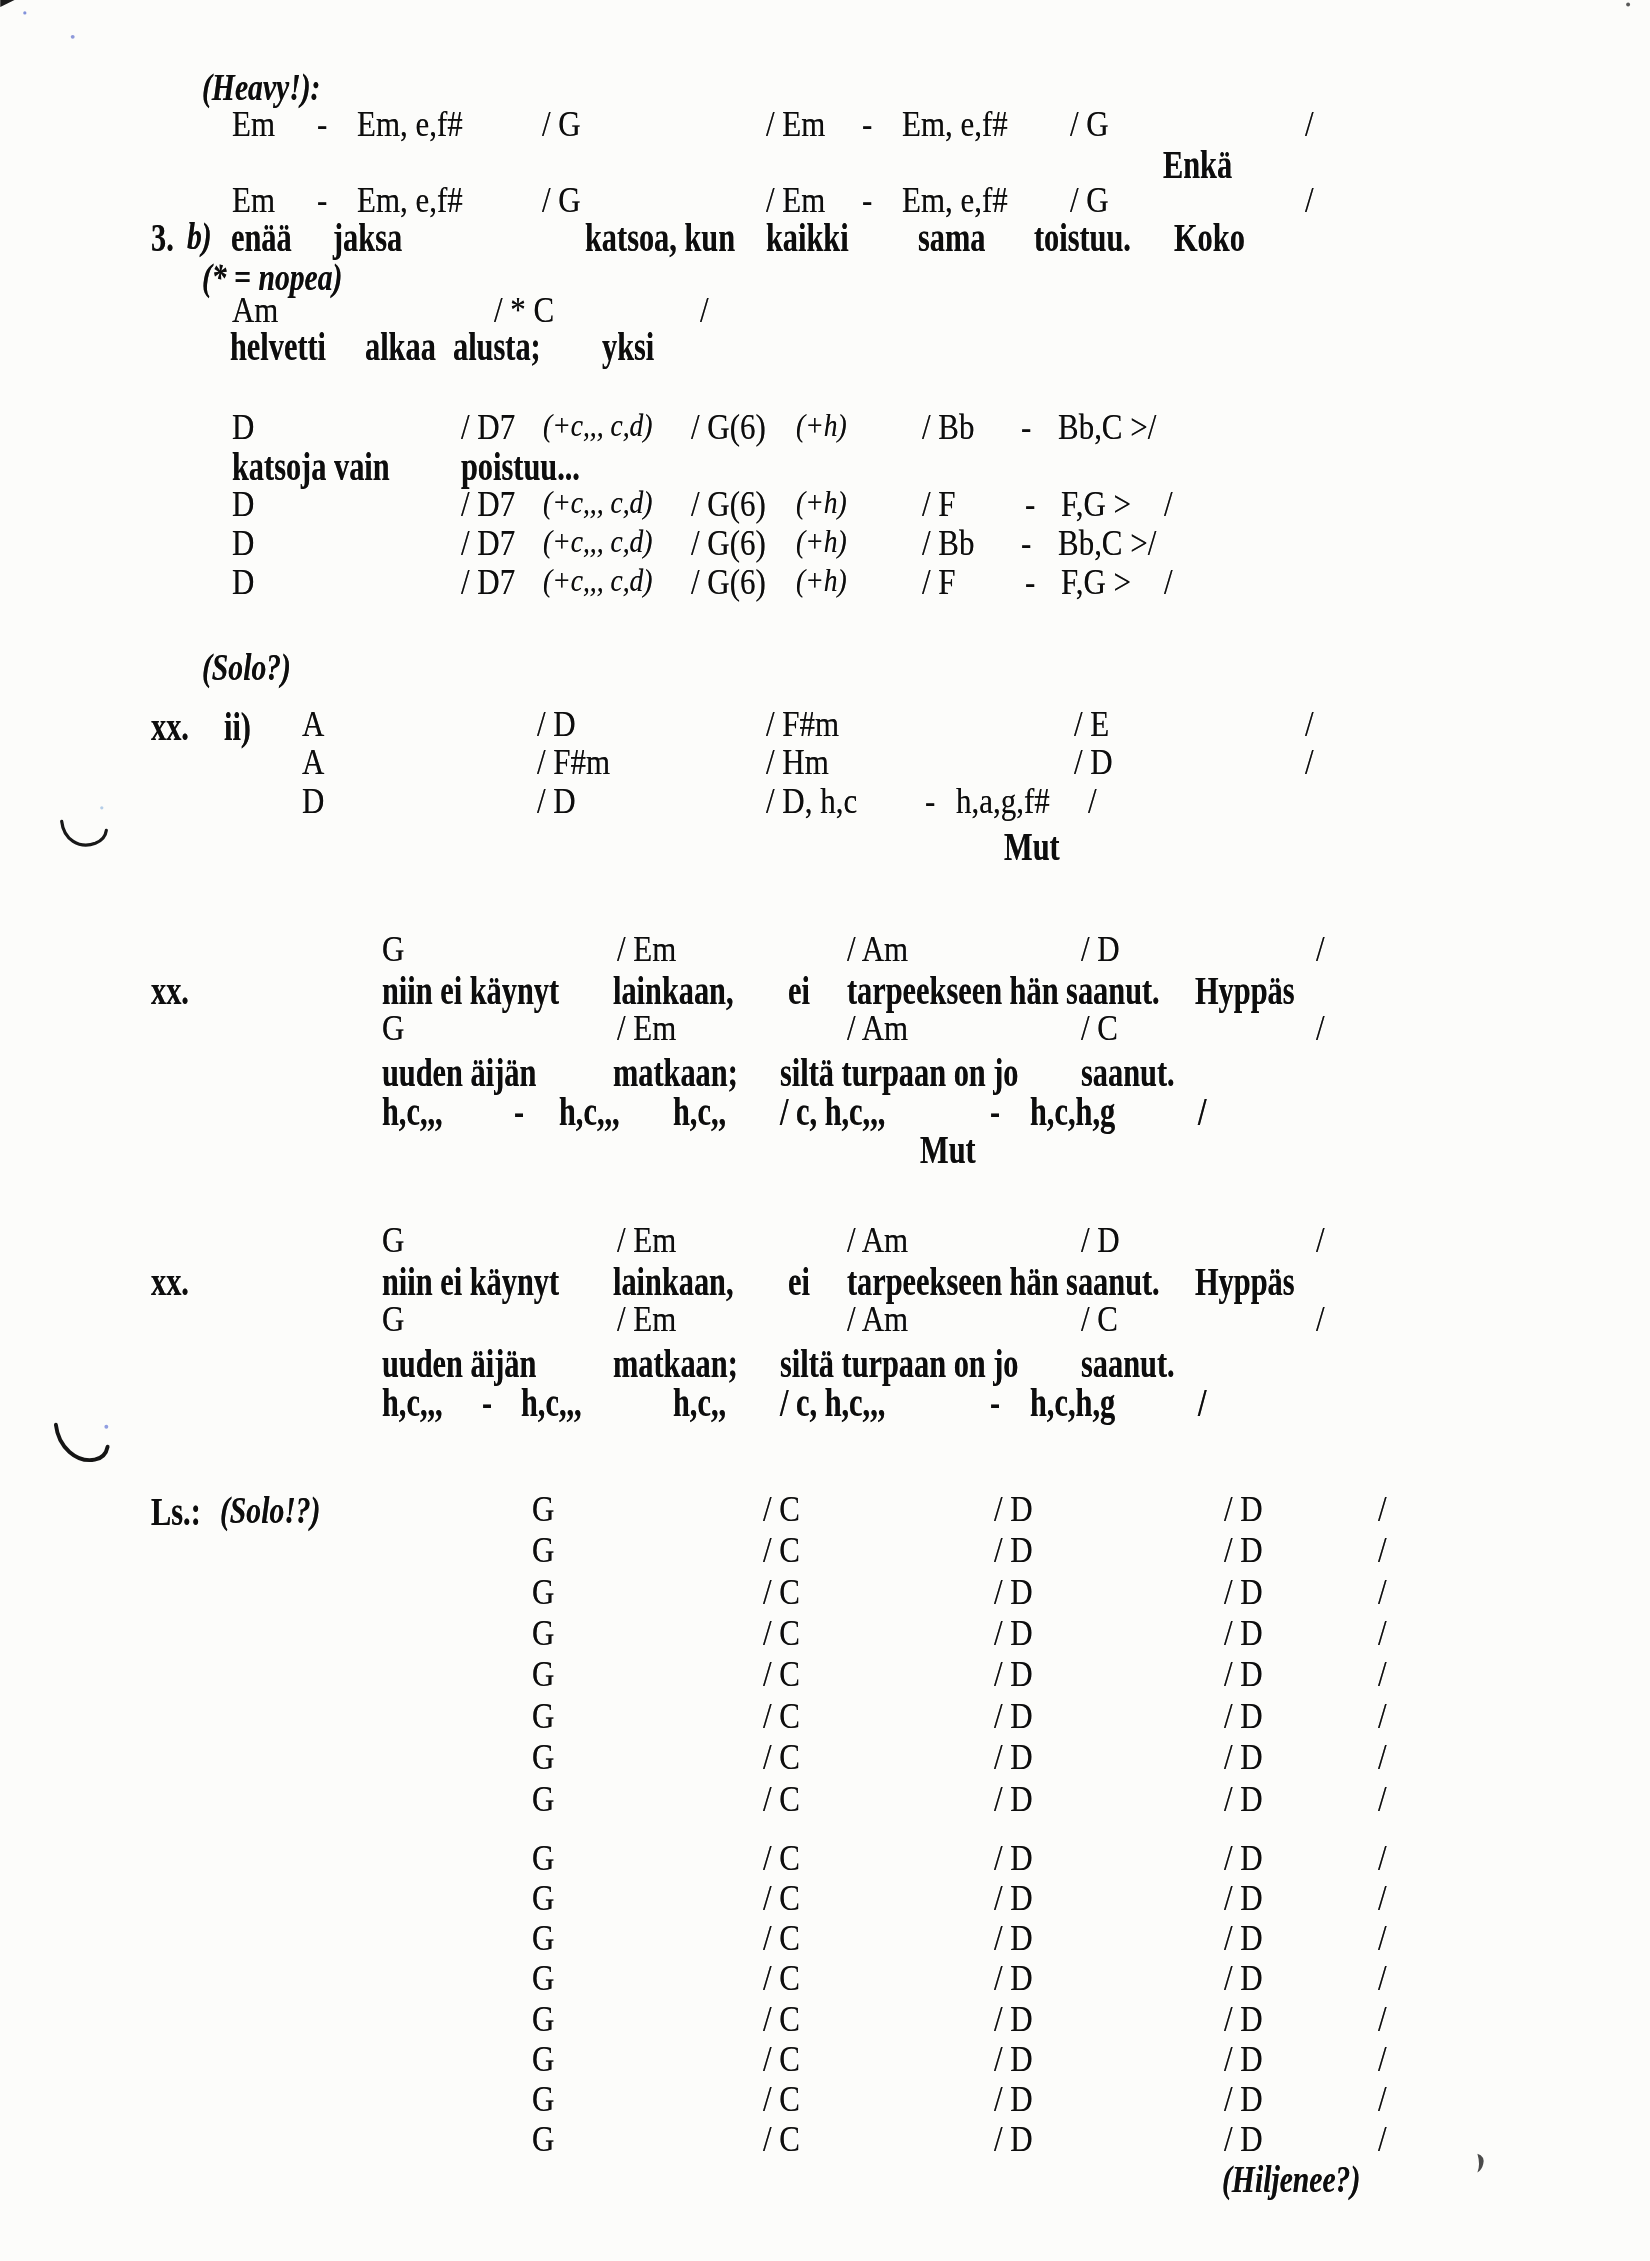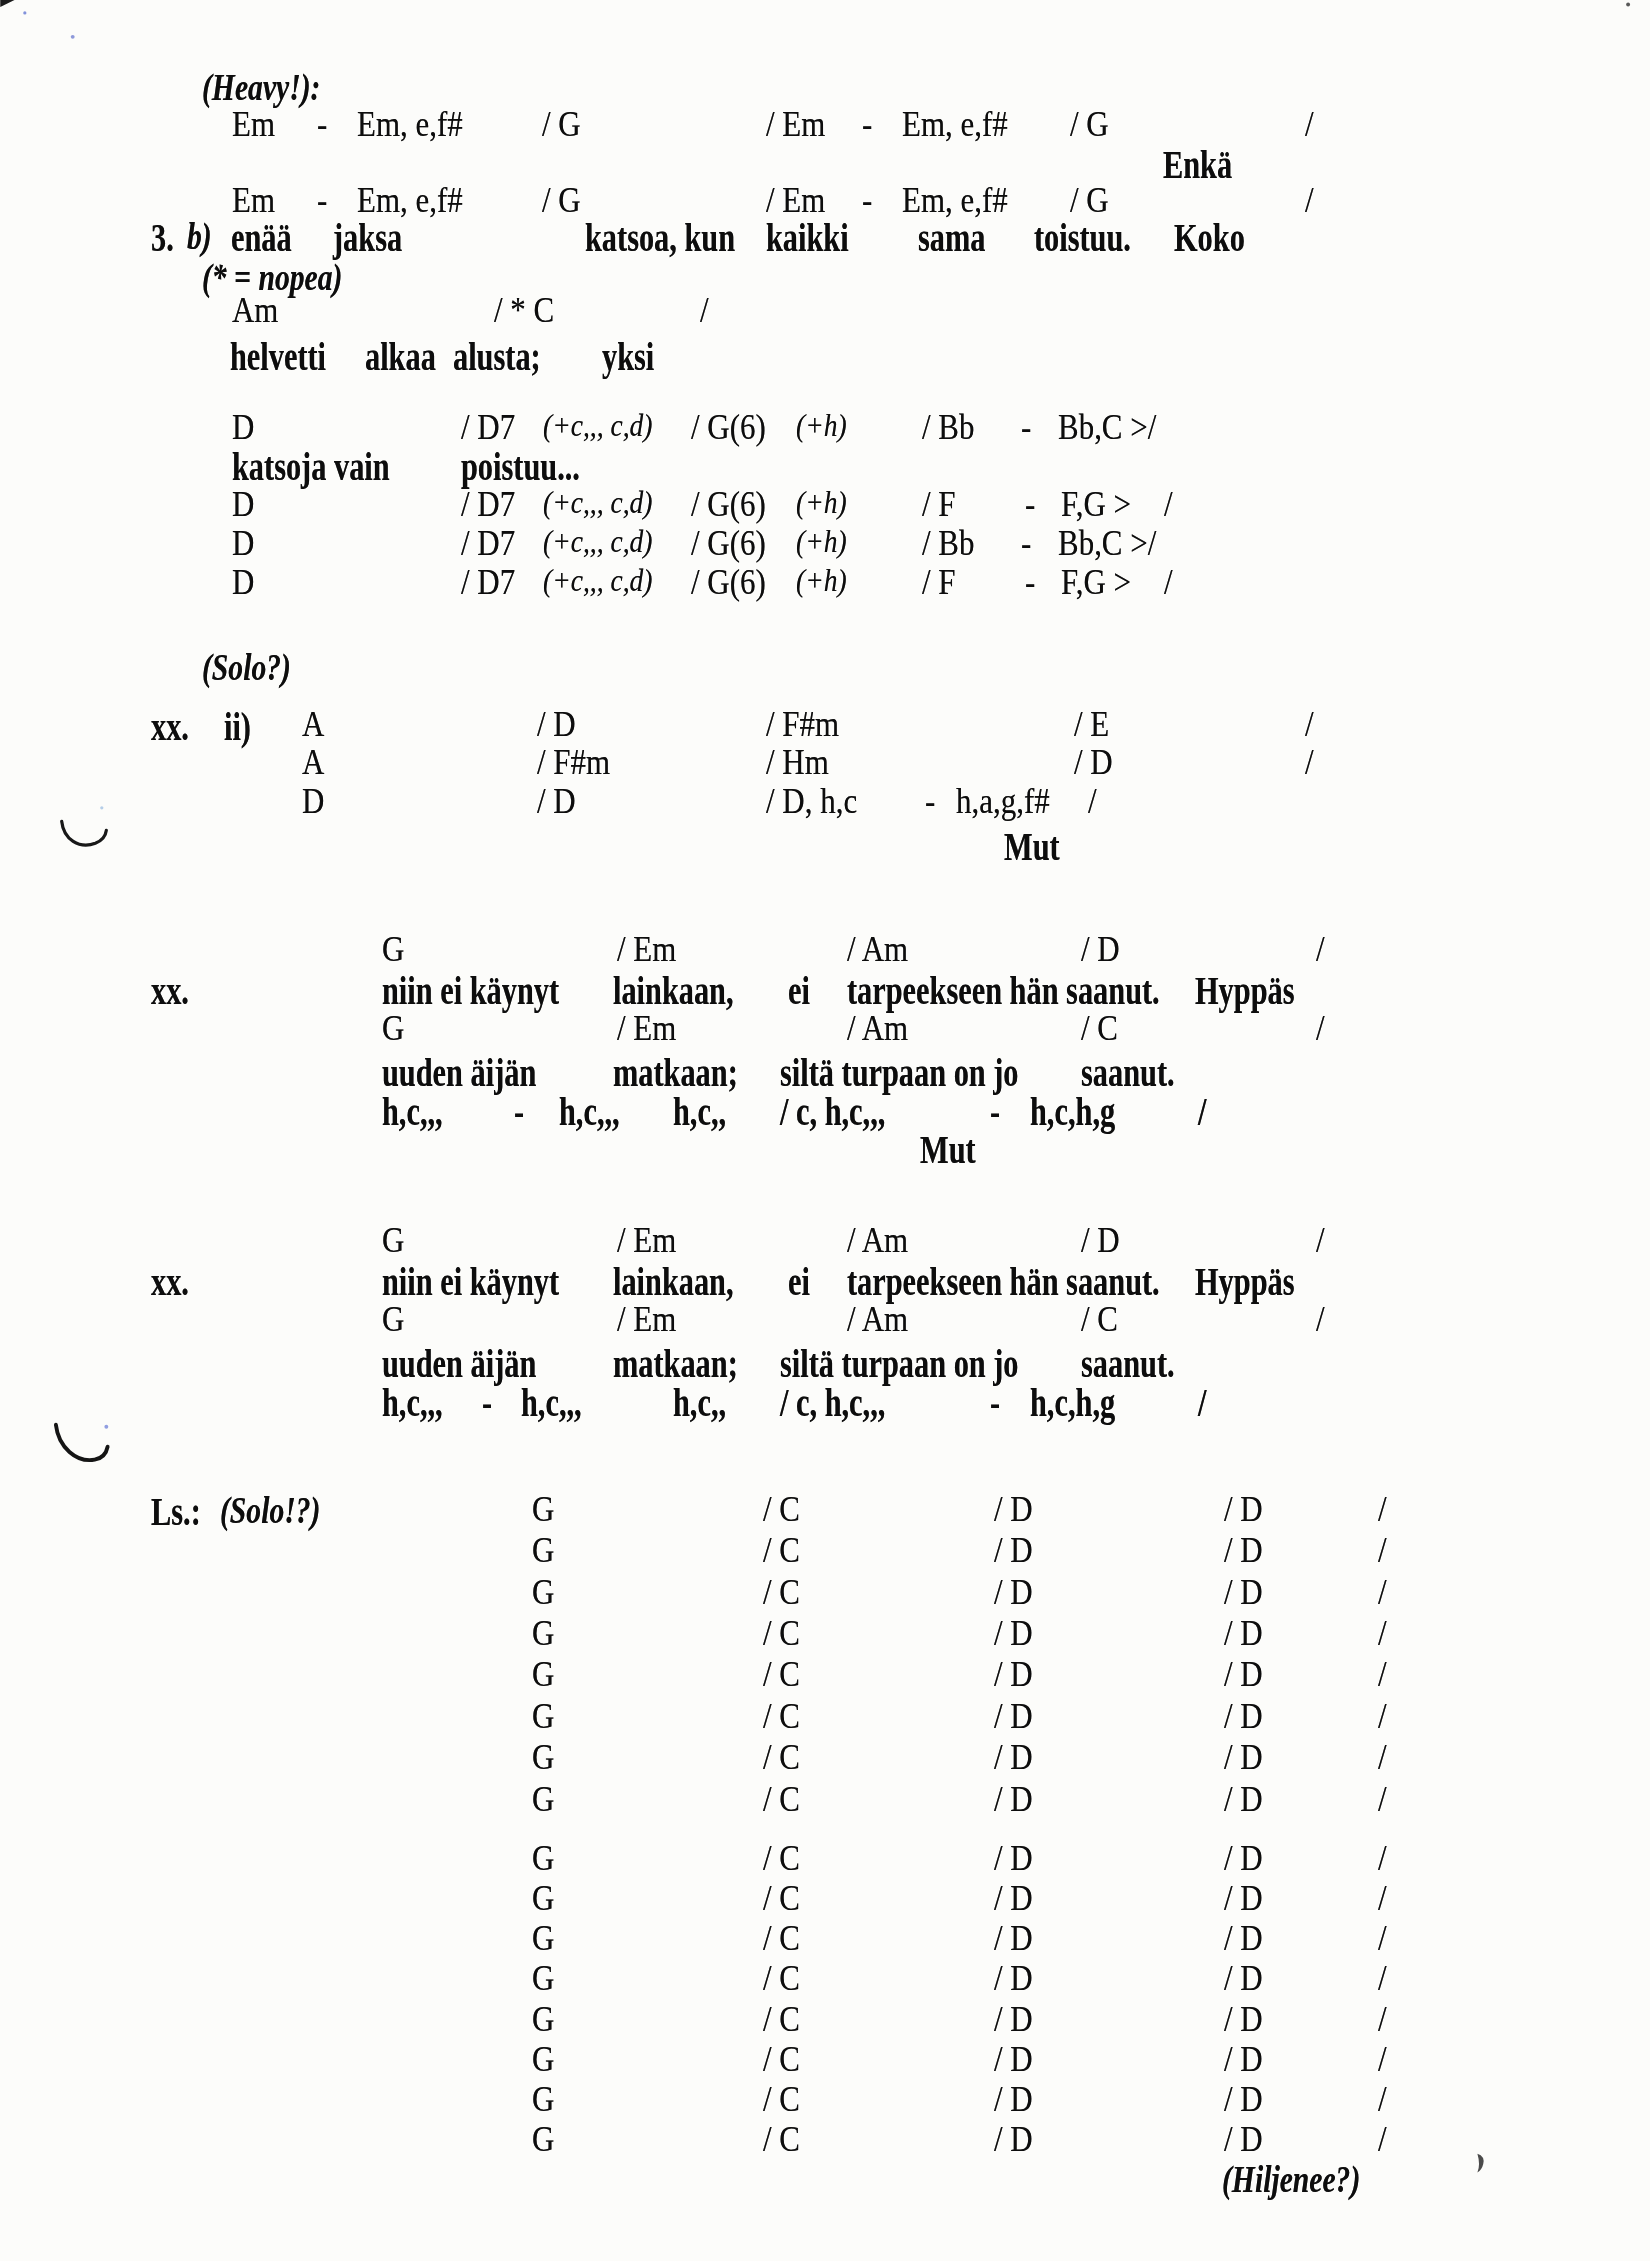--- a/index.html
+++ b/index.html
@@ -76,21 +76,21 @@
         <span class="tk tk-l" style="left: 1174px;">Koko</span>
       </div>
       <div class="line" style="top: 258px;">
         <span class="tk tk-a" style="left: 202px;">(* = nopea)</span>
       </div>
       <div class="line" style="top: 292px;">
         <span class="tk tk-c" style="left: 232px;">Am</span>
         <span class="tk tk-c" style="left: 494px;">/ * C</span>
         <span class="tk tk-c" style="left: 700px;">/</span>
       </div>
-      <div class="line" style="top: 336px; text-align: center;">
+      <div class="line" style="top: 326px; text-align: center;">
         <span class="tk tk-l" style="left: 230px;">helvetti</span>
         <span class="tk tk-l" style="left: 365px;">alkaa</span>
         <span class="tk tk-l" style="left: 453px;">alusta;</span>
         <span class="tk tk-l" style="left: 602px;">yksi</span>
       </div>
       <div class="line" style="top: 409px;">
         <span class="tk tk-c" style="left: 232px;">D</span>
         <span class="tk tk-c" style="left: 461px;">/ D7</span>
         <span class="tk tk-i" style="left: 543px;">(+c,,, c,d)</span>
         <span class="tk tk-c" style="left: 691px;">/ G(6)</span>

